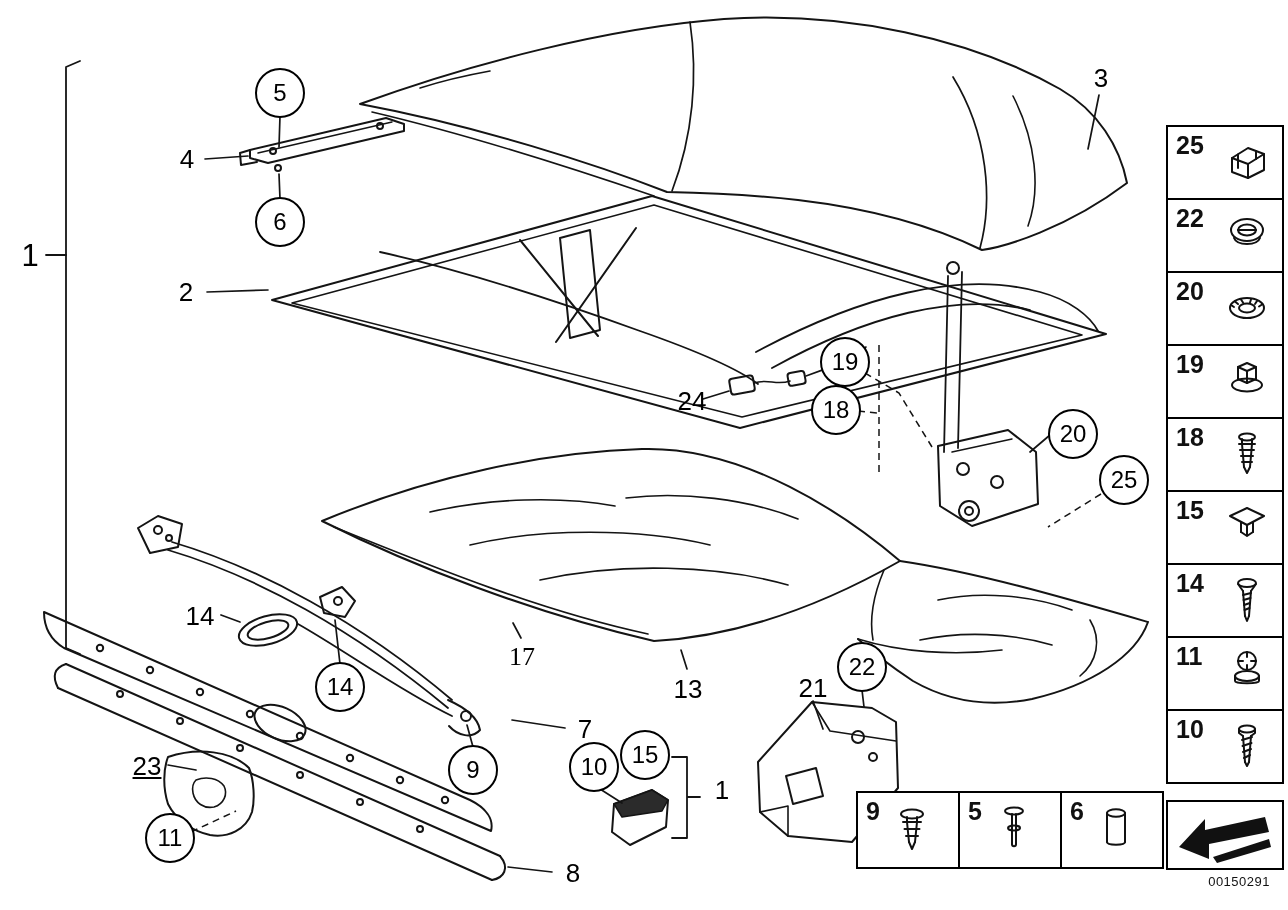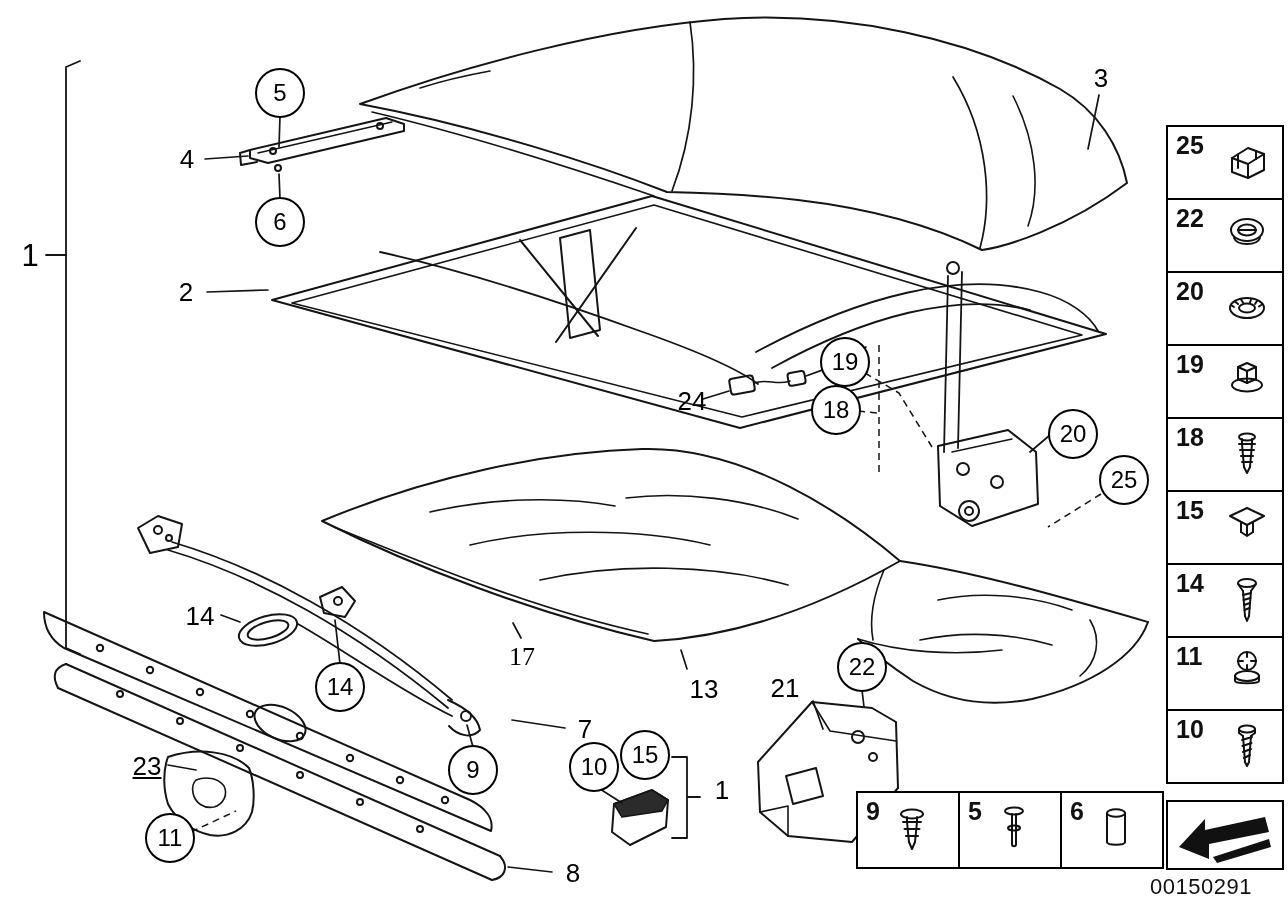--- a/index.html
+++ b/index.html
@@ -17,21 +17,21 @@
            position:relative;}
   .sidebar .part-box + .part-box{margin-top:-2px;}
   .part-num{position:absolute;left:8px;top:4px;font-size:25px;font-weight:600;}
   .part-icon{position:absolute;right:13px;top:50%;transform:translateY(-50%);}
   .bottom-row{position:absolute;left:856px;top:791px;display:flex;}
   .bottom-row .part-box{width:104px;height:78px;}
   .bottom-row .part-box + .part-box{margin-left:-2px;}
   .bottom-row .part-icon{right:24px;}
   .arrow-box{position:absolute;left:1166px;top:800px;width:118px;height:70px;border:2px solid #000;
            box-sizing:border-box;background:#fff;display:flex;align-items:center;justify-content:center;}
-  .diagram-code{position:absolute;right:36px;top:874px;font-size:22px;letter-spacing:0.5px;}
+  .diagram-code{position:absolute;right:18px;top:874px;font-size:13px;letter-spacing:0.5px;}
 </style>
 </head>
 <body>
 
 <div class="stage">
 
   <svg class="art" width="1288" height="910" viewBox="0 0 1288 910">
     <g fill="none" stroke="#141414" stroke-width="2" stroke-linecap="round" stroke-linejoin="round">
 
       <path d="M80,61 L66,67 L66,648 L80,654" stroke-width="1.8"></path>
@@ -173,29 +173,29 @@
       <div class="callout" style="left: 1101px; top: 78px;">3</div>
       <div class="callout" style="left: 187px; top: 159px;">4</div>
       <div class="callout circled" style="left: 280px; top: 93px;">5</div>
       <div class="callout circled" style="left: 280px; top: 222px;">6</div>
       <div class="callout" style="left: 585px; top: 729px;">7</div>
       <div class="callout" style="left: 573px; top: 873px;">8</div>
       <div class="callout circled" style="left: 473px; top: 770px;">9</div>
       <div class="callout circled" style="left: 594px; top: 767px;">10</div>
       <div class="callout circled" style="left: 170px; top: 838px;">11</div>
       <div class="callout" style="left: 200px; top: 616px;">14</div>
-      <div class="callout" style="left: 688px; top: 689px; margin-left: 16px;">13</div>
+      <div class="callout" style="left: 688px; top: 689px;">13</div>
       <div class="callout circled" style="left: 340px; top: 687px;">14</div>
       <div class="callout circled" style="left: 645px; top: 755px;">15</div>
       <div class="callout" style="left: 722px; top: 790px;">1</div>
       <div class="callout" style="left: 522px; top: 657px; font-family: Liberation Serif, serif;">17</div>
       <div class="callout circled" style="left: 836px; top: 410px;">18</div>
       <div class="callout circled" style="left: 845px; top: 362px;">19</div>
       <div class="callout circled" style="left: 1073px; top: 434px;">20</div>
-      <div class="callout" style="left: 785px; top: 688px; text-align: center;">21</div>
+      <div class="callout" style="left: 813px; top: 688px; text-align: center;">21</div>
       <div class="callout circled" style="left: 862px; top: 667px;">22</div>
       <div class="callout" style="left: 147px; top: 766px; text-decoration: underline;">23</div>
       <div class="callout" style="left: 692px; top: 401px;">24</div>
       <div class="callout circled" style="left: 1124px; top: 480px;">25</div>
     </div>
 
   <div class="sidebar">
       <div class="part-box">
         <span class="part-num">25</span>
         <svg class="part-icon" width="44" height="52" viewBox="0 0 44 52" fill="none" stroke="#111" stroke-width="2" stroke-linecap="round" stroke-linejoin="round">

